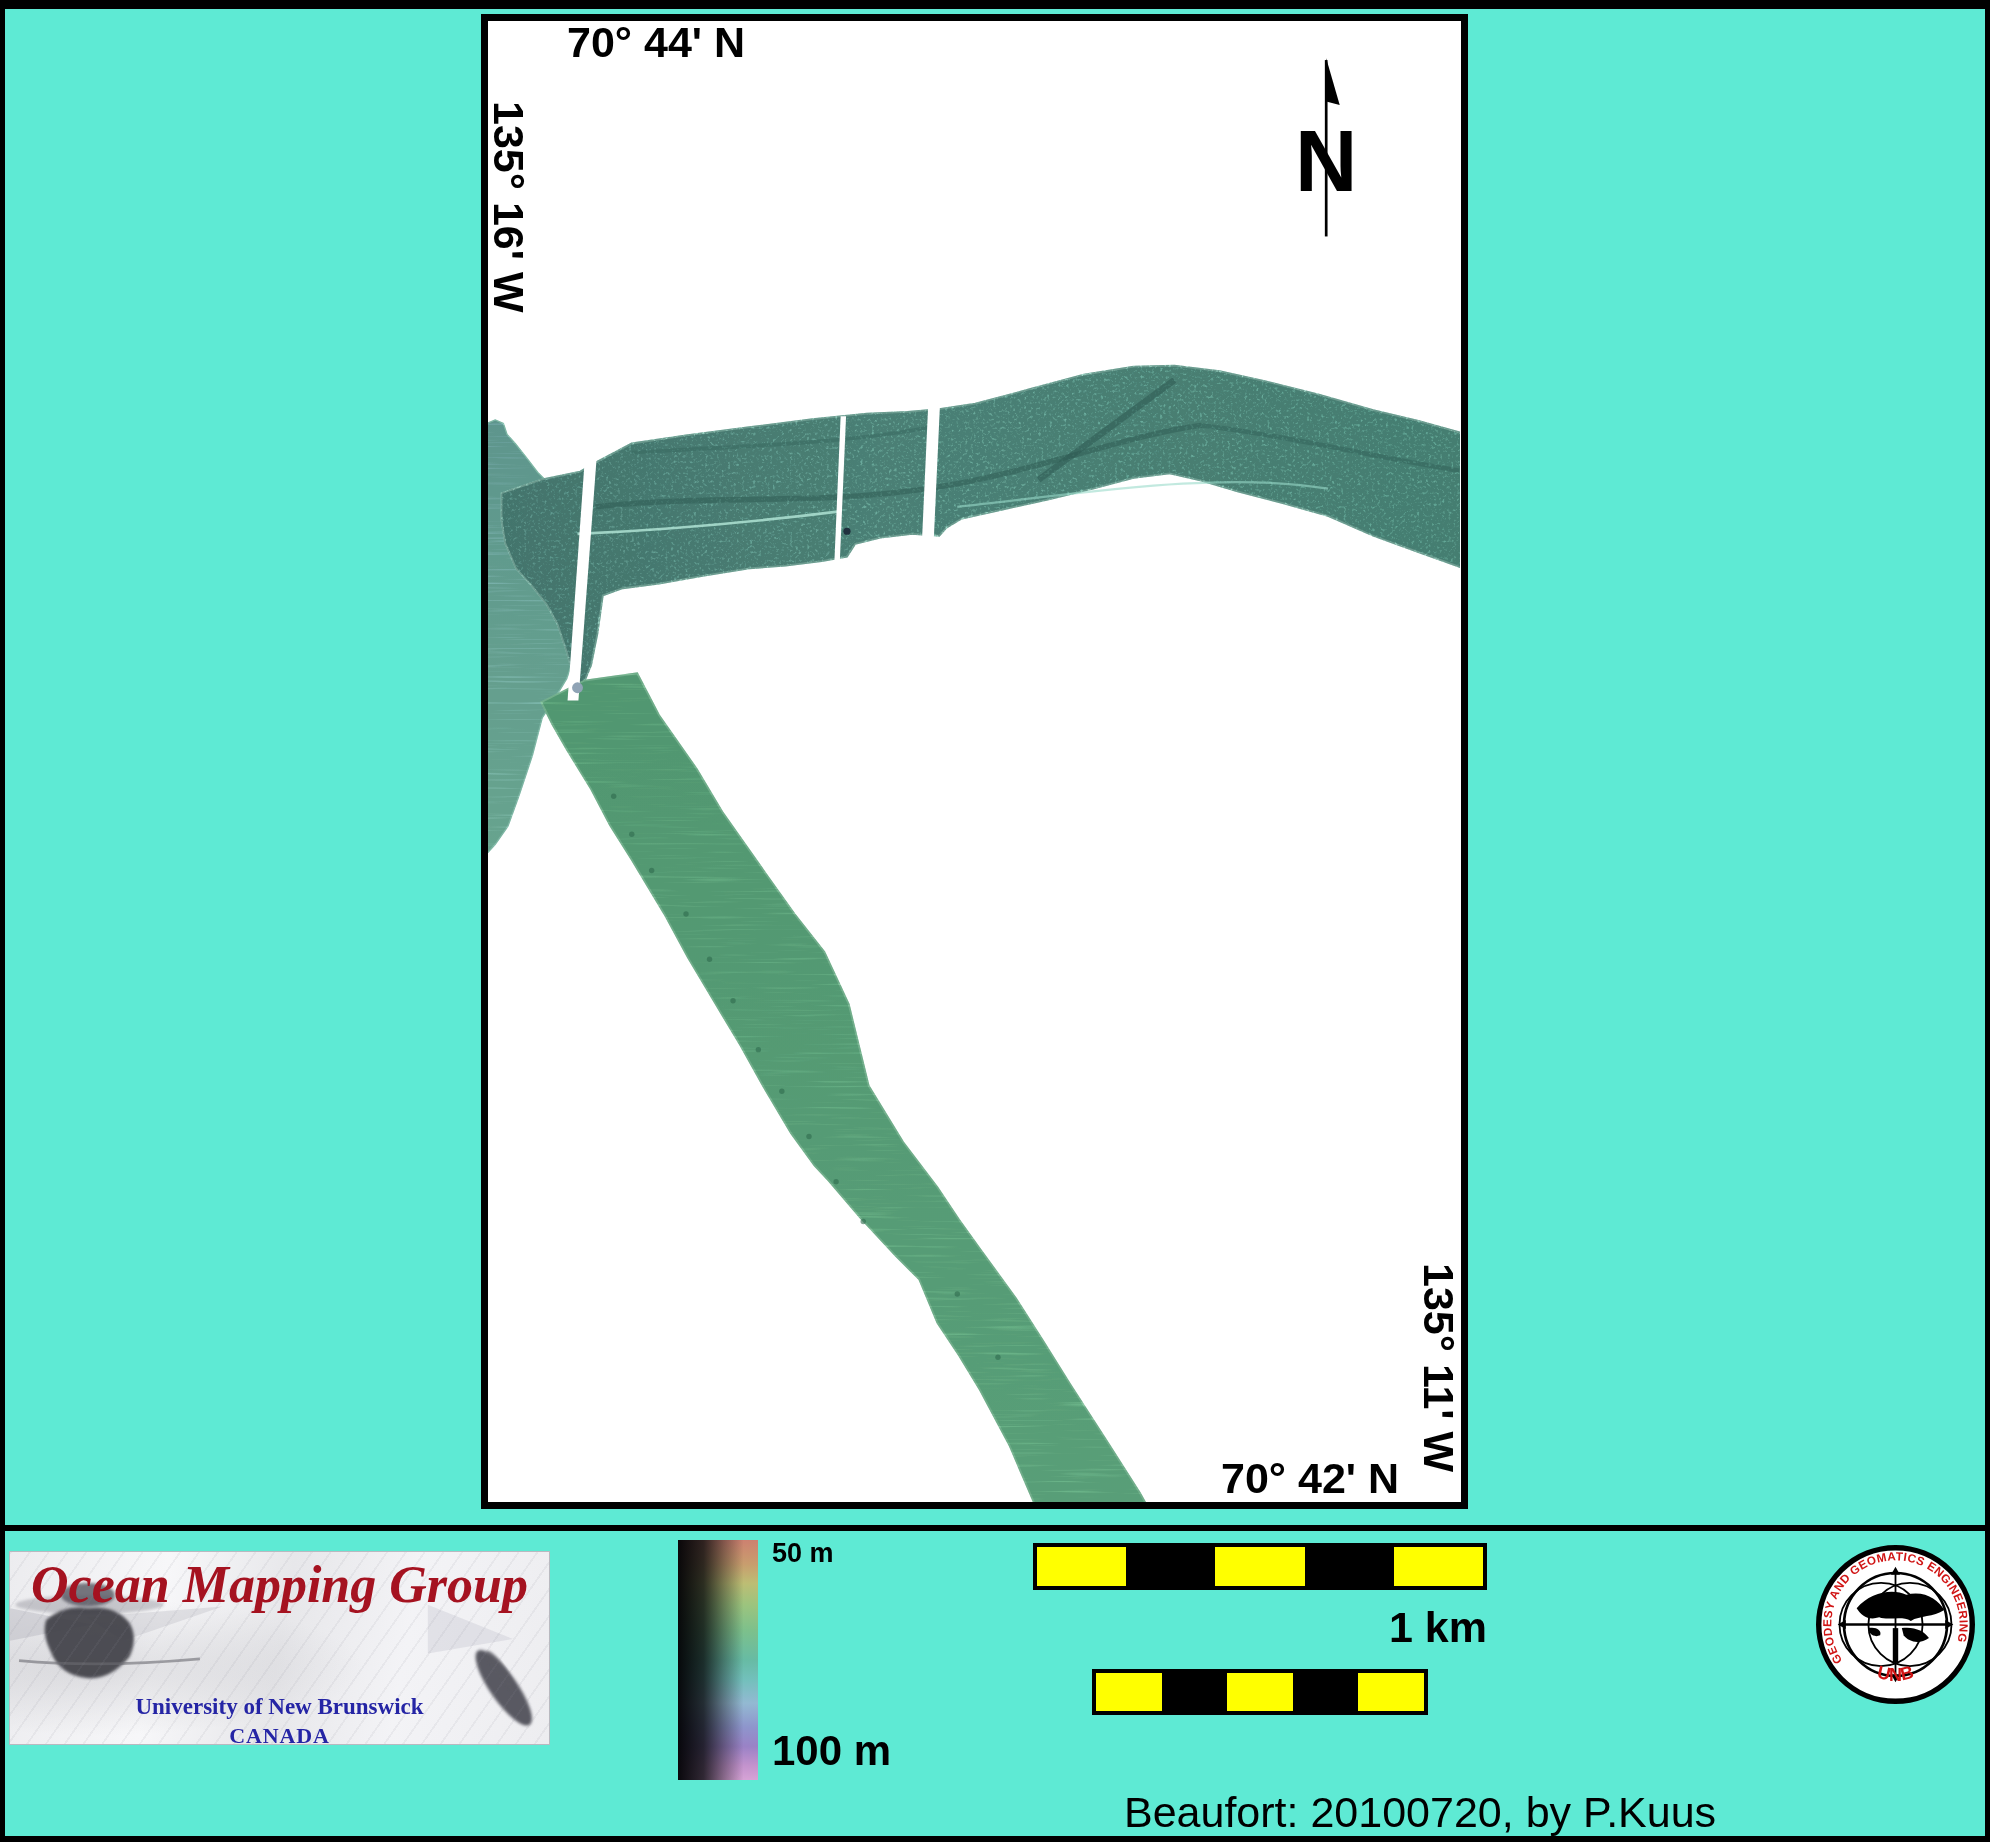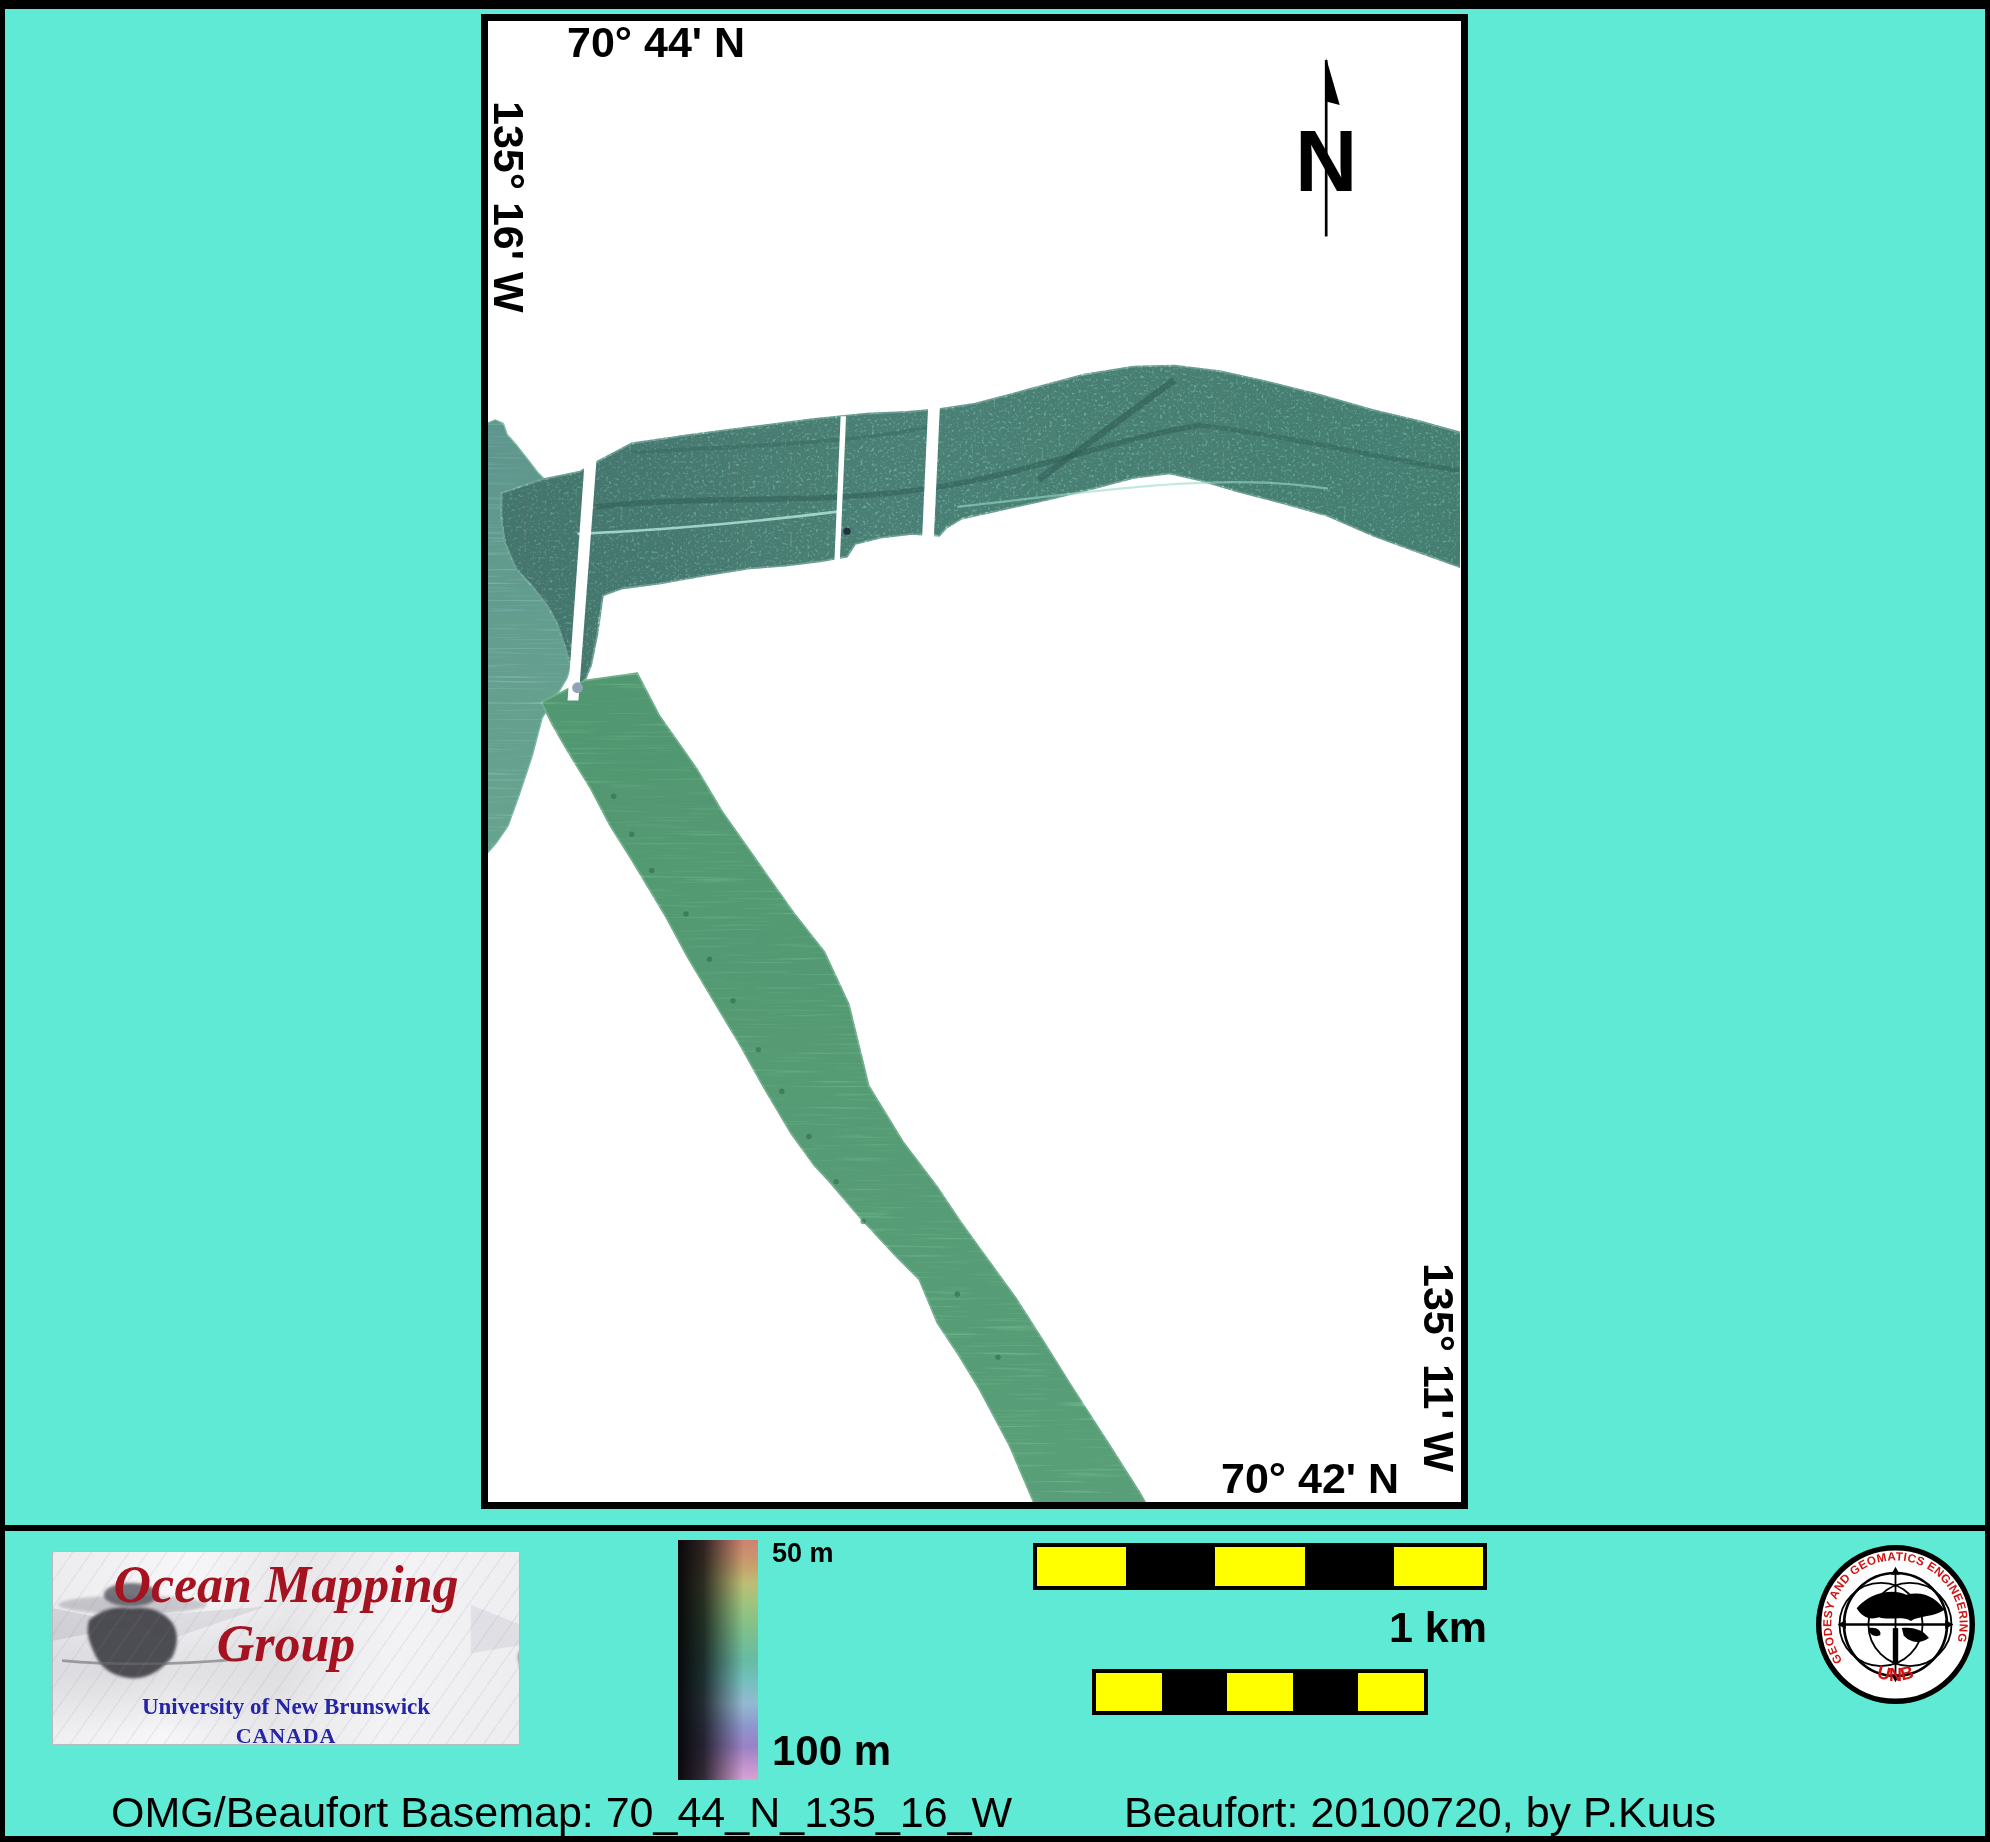--- a/index.html
+++ b/index.html
@@ -27,25 +27,25 @@
   .lat-bottom{left:1221px;top:1458px;}
 
   
   .north{position:absolute;left:1292px;top:49px;width:81px;height:194px;}
   .north text{font-family:"Liberation Sans",sans-serif;font-weight:bold;font-size:96px;}
 
   
   .separator{position:absolute;left:0;top:1525px;width:1990px;height:6.3px;background:#000;}
 
   
-  .omg-logo{position:absolute;left:9px;top:1551px;width:468px;height:194px;box-sizing:border-box;
+  .omg-logo{position:absolute;left:9px;top:1551px;width:541px;height:194px;box-sizing:border-box;
             border:0.9px solid #b9b9c0;overflow:hidden;
             background:
               radial-gradient(ellipse at 16% 60%, rgba(120,120,128,0.20), transparent 42%),
-              linear-gradient(100deg,#ececef 0%,#f7f7f9 28%,#e7e7ea 50%,#f3f3f6 72%,#ededf0 100%); margin-left: 43px;}
+              linear-gradient(100deg,#ececef 0%,#f7f7f9 28%,#e7e7ea 50%,#f3f3f6 72%,#ededf0 100%);}
   .omg-logo::after{content:"";position:absolute;inset:0;
               background:repeating-linear-gradient(125deg, rgba(140,140,152,0.10) 0 1.8px, transparent 1.8px 15.4px);}
   .omg-logo svg{position:absolute;left:0;top:0;}
   .omg-title{position:absolute;left:0;top:2.7px;width:100%;text-align:center;
              font-family:"Liberation Serif",serif;font-style:italic;font-weight:bold;
              font-size:52px;color:#a51220;z-index:3;}
   .omg-univ{position:absolute;left:0;top:142px;width:100%;text-align:center;
             font-family:"Liberation Serif",serif;font-weight:bold;
             font-size:23px;color:#2525a5;z-index:3;}
   .omg-country{position:absolute;left:0;top:171px;width:100%;text-align:center;
@@ -241,21 +241,20 @@
   </div>
 
   <div class="depth-bar"></div>
   <div class="depth-top">50 m</div>
   <div class="depth-bottom">100 m</div>
 
   <div class="sbar km"></div>
   <div class="sbar-label km">1 km</div>
   <div class="sbar nm"></div>
 
-  <div class="caption p1">OMG/Beaufort Basemap: 70_44_N_135_16_W</div>
   <div class="caption p2">Beaufort: 20100720, by P.Kuus</div>
 
   <svg class="unb-seal" viewBox="0 0 176 176">
     <defs>
       <path id="sealArcTop" d="M 31.3,130.7 A 71,71 0 1 1 144.7,130.7" fill="none"></path>
       <path id="sealArcBottom" d="M 52.4,138.8 A 62,62 0 0 0 123.6,138.8" fill="none"></path>
     </defs>
     <circle cx="88" cy="88" r="85" fill="#fff" stroke="#000" stroke-width="6"></circle>
     <circle cx="88" cy="88" r="57" fill="#fff" stroke="#000" stroke-width="3"></circle>
     <g stroke="#000" fill="none">

